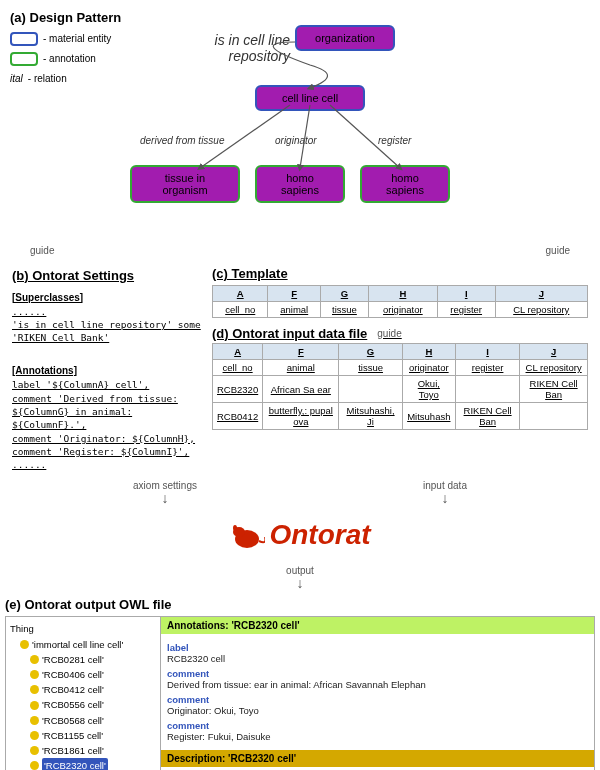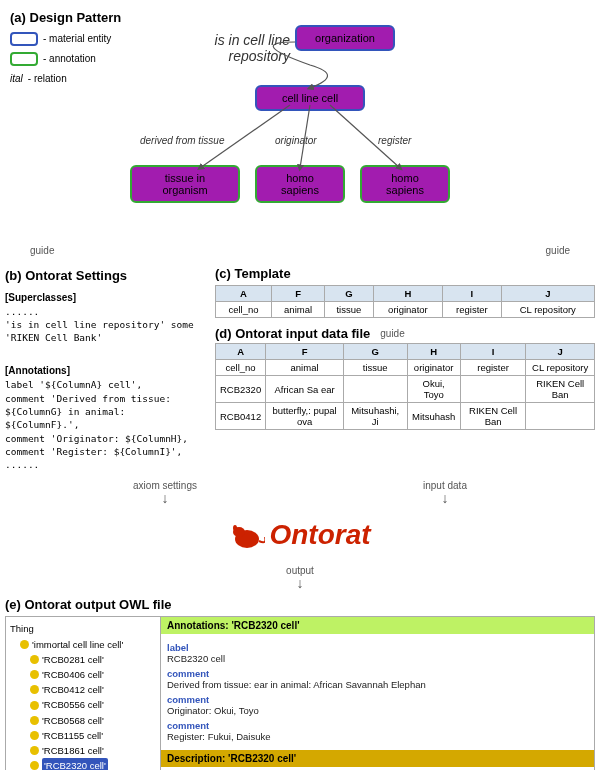--- a/index.html
+++ b/index.html
@@ -84,22 +84,22 @@
       position: absolute;
       top: 0; left: 0;
       width: 100%; height: 100%;
       pointer-events: none;
     }
 
     
     #sections-bc {
       display: flex;
       flex-direction: row;
-      padding: 5px 5px;
-      gap: 10px;
+      padding: 5px 12px;
+      text-decoration: underline;
     }
     #section-b {
       flex: 0 0 200px;
       font-size: 10px;
       line-height: 1.5;
     }
     #section-b .section-title {
       font-weight: bold;
       font-size: 13px;
       margin-bottom: 4px;

